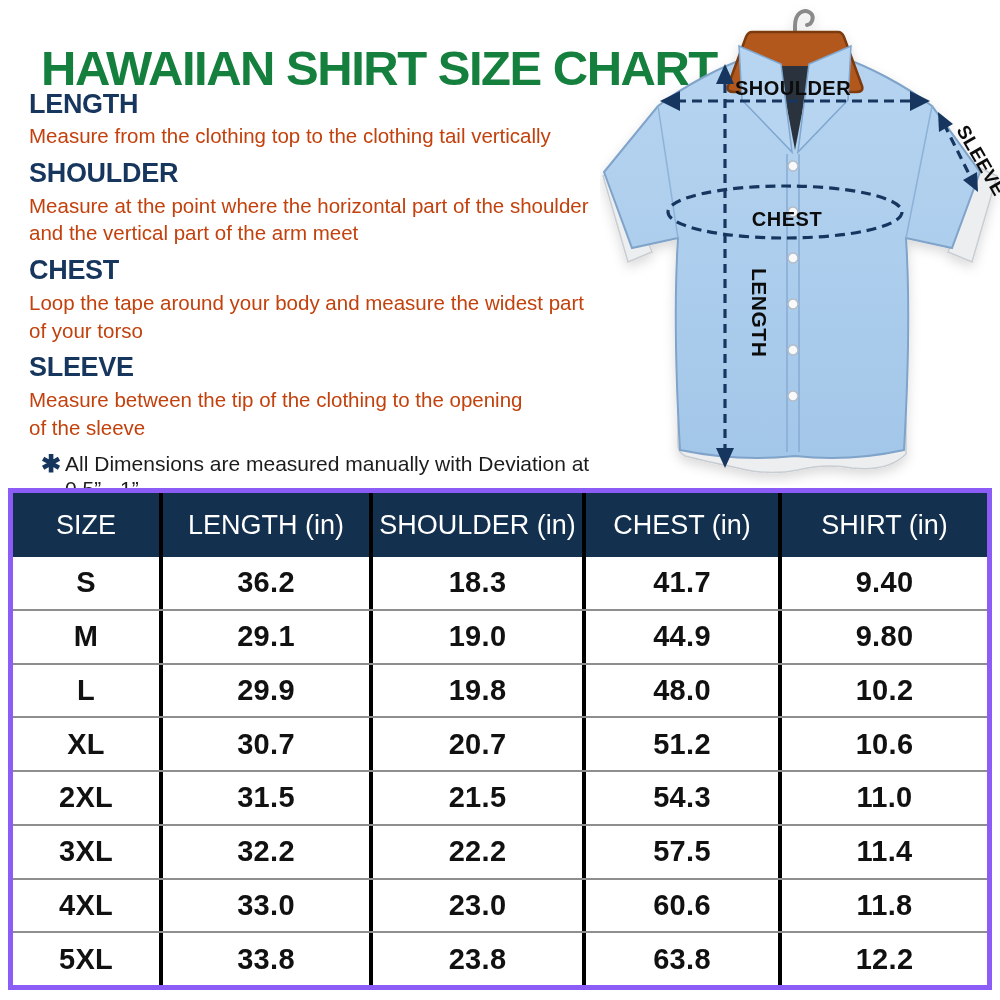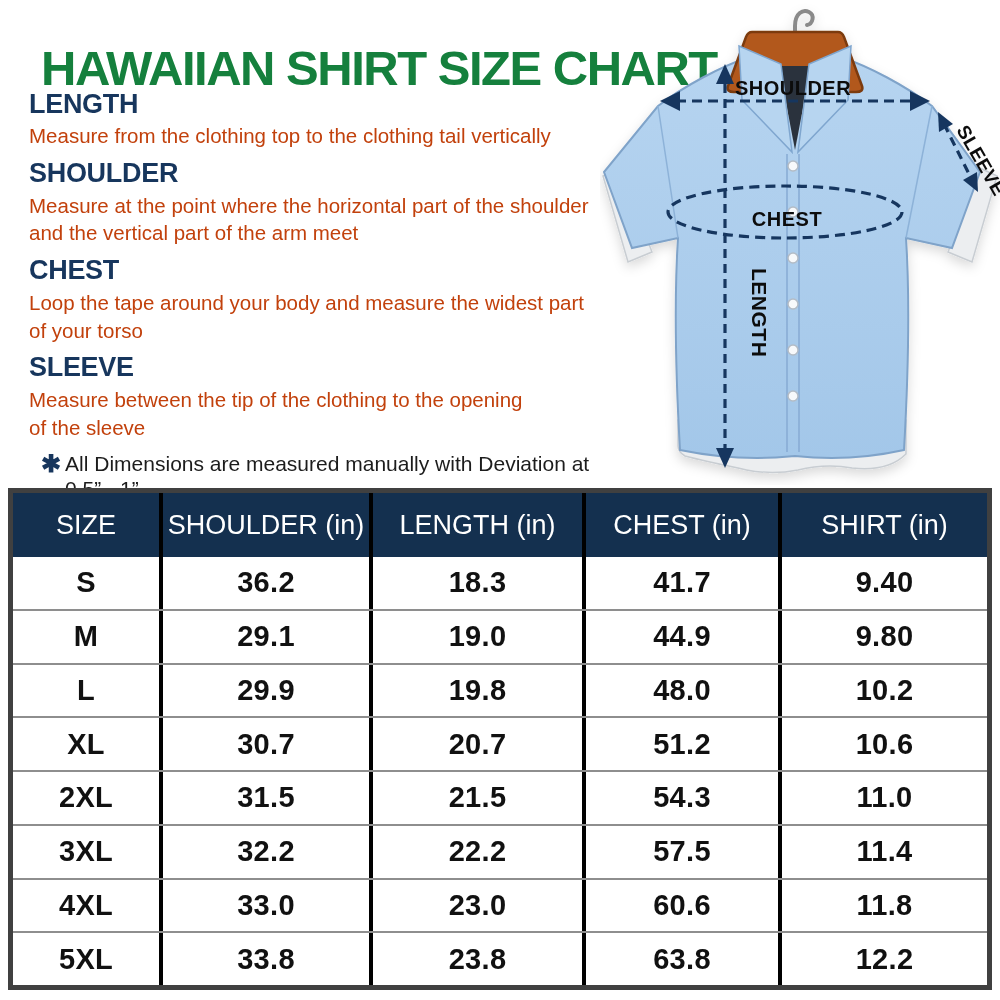--- a/index.html
+++ b/index.html
@@ -18,21 +18,21 @@
   .note .bullet{color:#17365d;font-size:24px;font-weight:bold;line-height:1;margin-top:1px;}
   .note .note-text{font-size:21px;color:#1c1c1c;line-height:1.2;}
 
   
   .diagram-wrap{position:absolute;left:600px;top:0;width:400px;height:485px;}
   .diagram-wrap svg{display:block;width:100%;height:100%;}
   svg text{font-family:"Liberation Sans", sans-serif;}
 
   
   .size-table{position:absolute;left:8px;top:488px;width:984px;height:502px;
-    box-sizing:border-box;border:5px solid #404040;background:#fff;display:flex;flex-direction:column;}
+    box-sizing:border-box;border:5px solid #8b5cf6;background:#fff;display:flex;flex-direction:column;}
   .thead{display:grid;grid-template-columns:150px 210px 213px 196px 1fr;height:64px;flex:0 0 64px;}
   .th{background:#14304f;color:#fff;font-size:27px;display:flex;align-items:center;
     justify-content:center;border-right:4px solid #000;}
   .th:last-child{border-right:none;}
   .tbody{flex:1;display:flex;flex-direction:column;}
   .tr{flex:1;display:grid;grid-template-columns:150px 210px 213px 196px 1fr;}
   .tr + .tr{border-top:2px solid #8e8e8e;}
   .td{display:flex;align-items:center;justify-content:center;border-right:4px solid #000;
     font-size:29px;font-weight:bold;color:#111;letter-spacing:0.3px;}
   .td:last-child{border-right:none;}
@@ -141,22 +141,22 @@
         <text x="187" y="226" text-anchor="middle">CHEST</text>
         <text transform="translate(152,268) rotate(90)" font-size="21">LENGTH</text>
         <text transform="translate(356,130) rotate(60)" font-size="19">SLEEVE</text>
       </g>
     </svg>
   </div>
 
   <div class="size-table">
     <div class="thead" id="thead">
         <div class="th">SIZE</div>
+        <div class="th">LENGTH (in)</div>
         <div class="th">SHOULDER (in)</div>
-        <div class="th">LENGTH (in)</div>
         <div class="th">CHEST (in)</div>
         <div class="th">SHIRT (in)</div>
       </div>
     <div class="tbody" id="tbody">
         <div class="tr">
           <div class="td">S</div>
           <div class="td">36.2</div>
           <div class="td">18.3</div>
           <div class="td">41.7</div>
           <div class="td">9.40</div>

